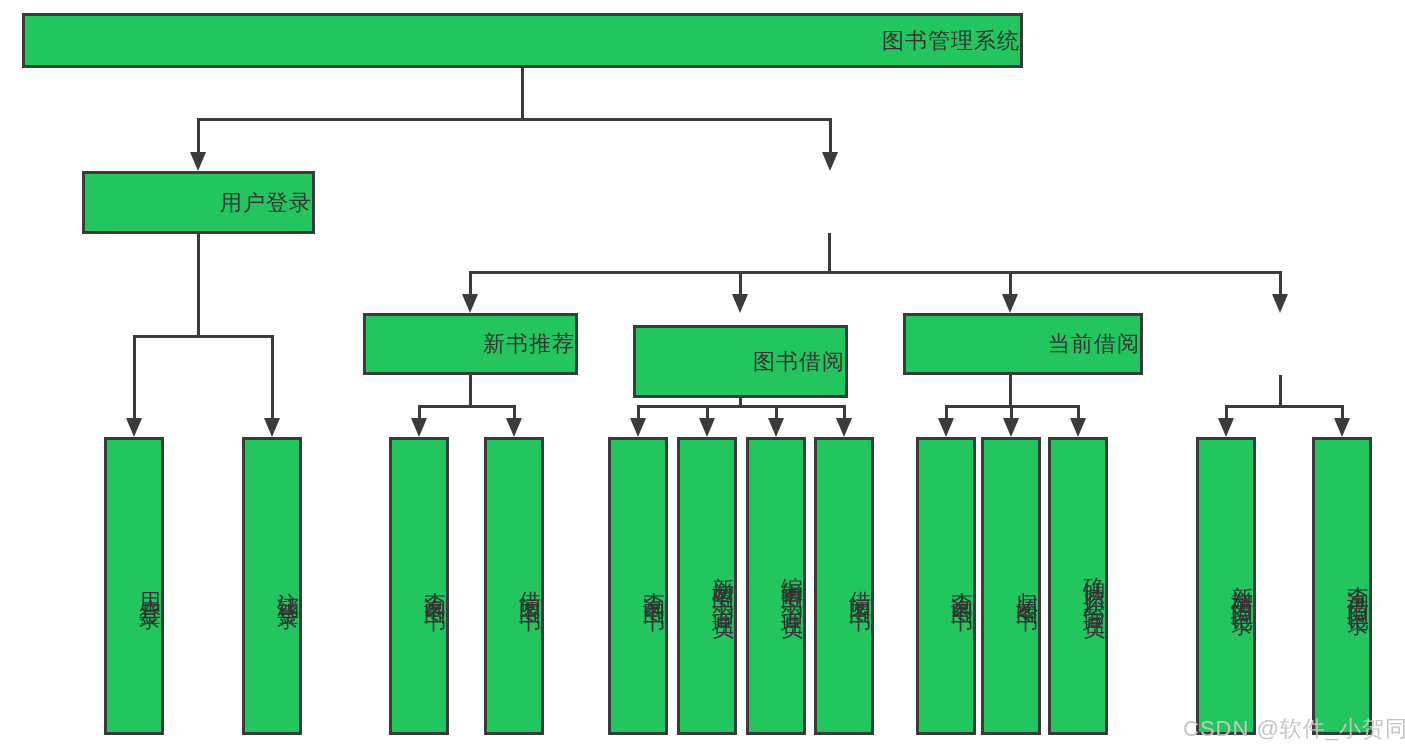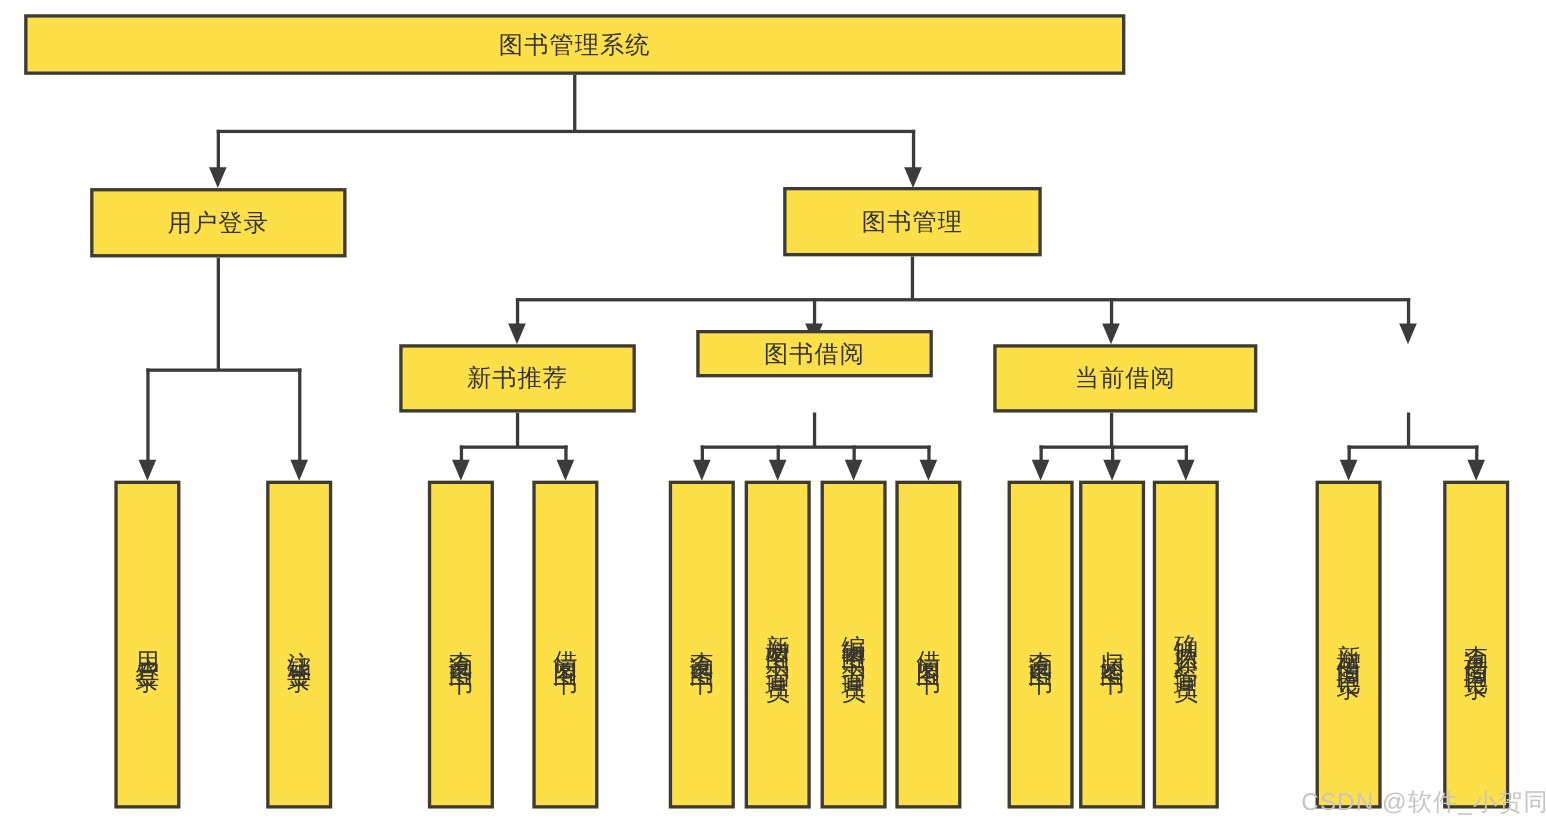--- a/index.html
+++ b/index.html
@@ -13,23 +13,23 @@
     position:relative;
     width:1405px;height:747px;
     background:#ffffff;
     overflow:hidden;
     font-family:"Liberation Sans","DejaVu Sans",sans-serif;
     color:var(--text);
   }
   .box{
     position:absolute;
     box-sizing:border-box;
-    background:#fde047;
+    background:#22c55e;
     border:3px solid var(--border);
-    display:flex;align-items:center;justify-content:center;
+    display:flex;align-items:center;justify-content:flex-end;
     font-size:22px;
     letter-spacing:1px;
     color:var(--text);
     z-index:2;
   }
   .vbox span{
     writing-mode:vertical-rl;
     letter-spacing:6px;
     line-height:1;
     font-size:22px;
@@ -56,28 +56,25 @@
 
 <div id="canvas">
 
   <div class="box" style="left:22px;top:13px;width:1001px;height:55px;">
     <span>图书管理系统</span>
   </div>
 
   <div class="box" style="left:82px;top:171px;width:233px;height:63px;">
     <span>用户登录</span>
   </div>
-  <div class="box" style="left:712px;top:170px;width:235px;height:63px;">
-    <span>图书管理</span>
-  </div>
 
   <div class="box" style="left:363px;top:313px;width:215px;height:62px;">
     <span>新书推荐</span>
   </div>
-  <div class="box" style="left:633px;top:300px;width:215px;height:43px;">
+  <div class="box" style="left:633px;top:325px;width:215px;height:73px;">
     <span>图书借阅</span>
   </div>
   <div class="box" style="left:903px;top:313px;width:240px;height:62px;">
     <span>当前借阅</span>
   </div>
 
   <div class="box vbox" style="left:104px;top:437px;width:60px;height:298px;">
     <span>用户登录</span>
   </div>
   <div class="box vbox" style="left:242px;top:437px;width:60px;height:298px;">

